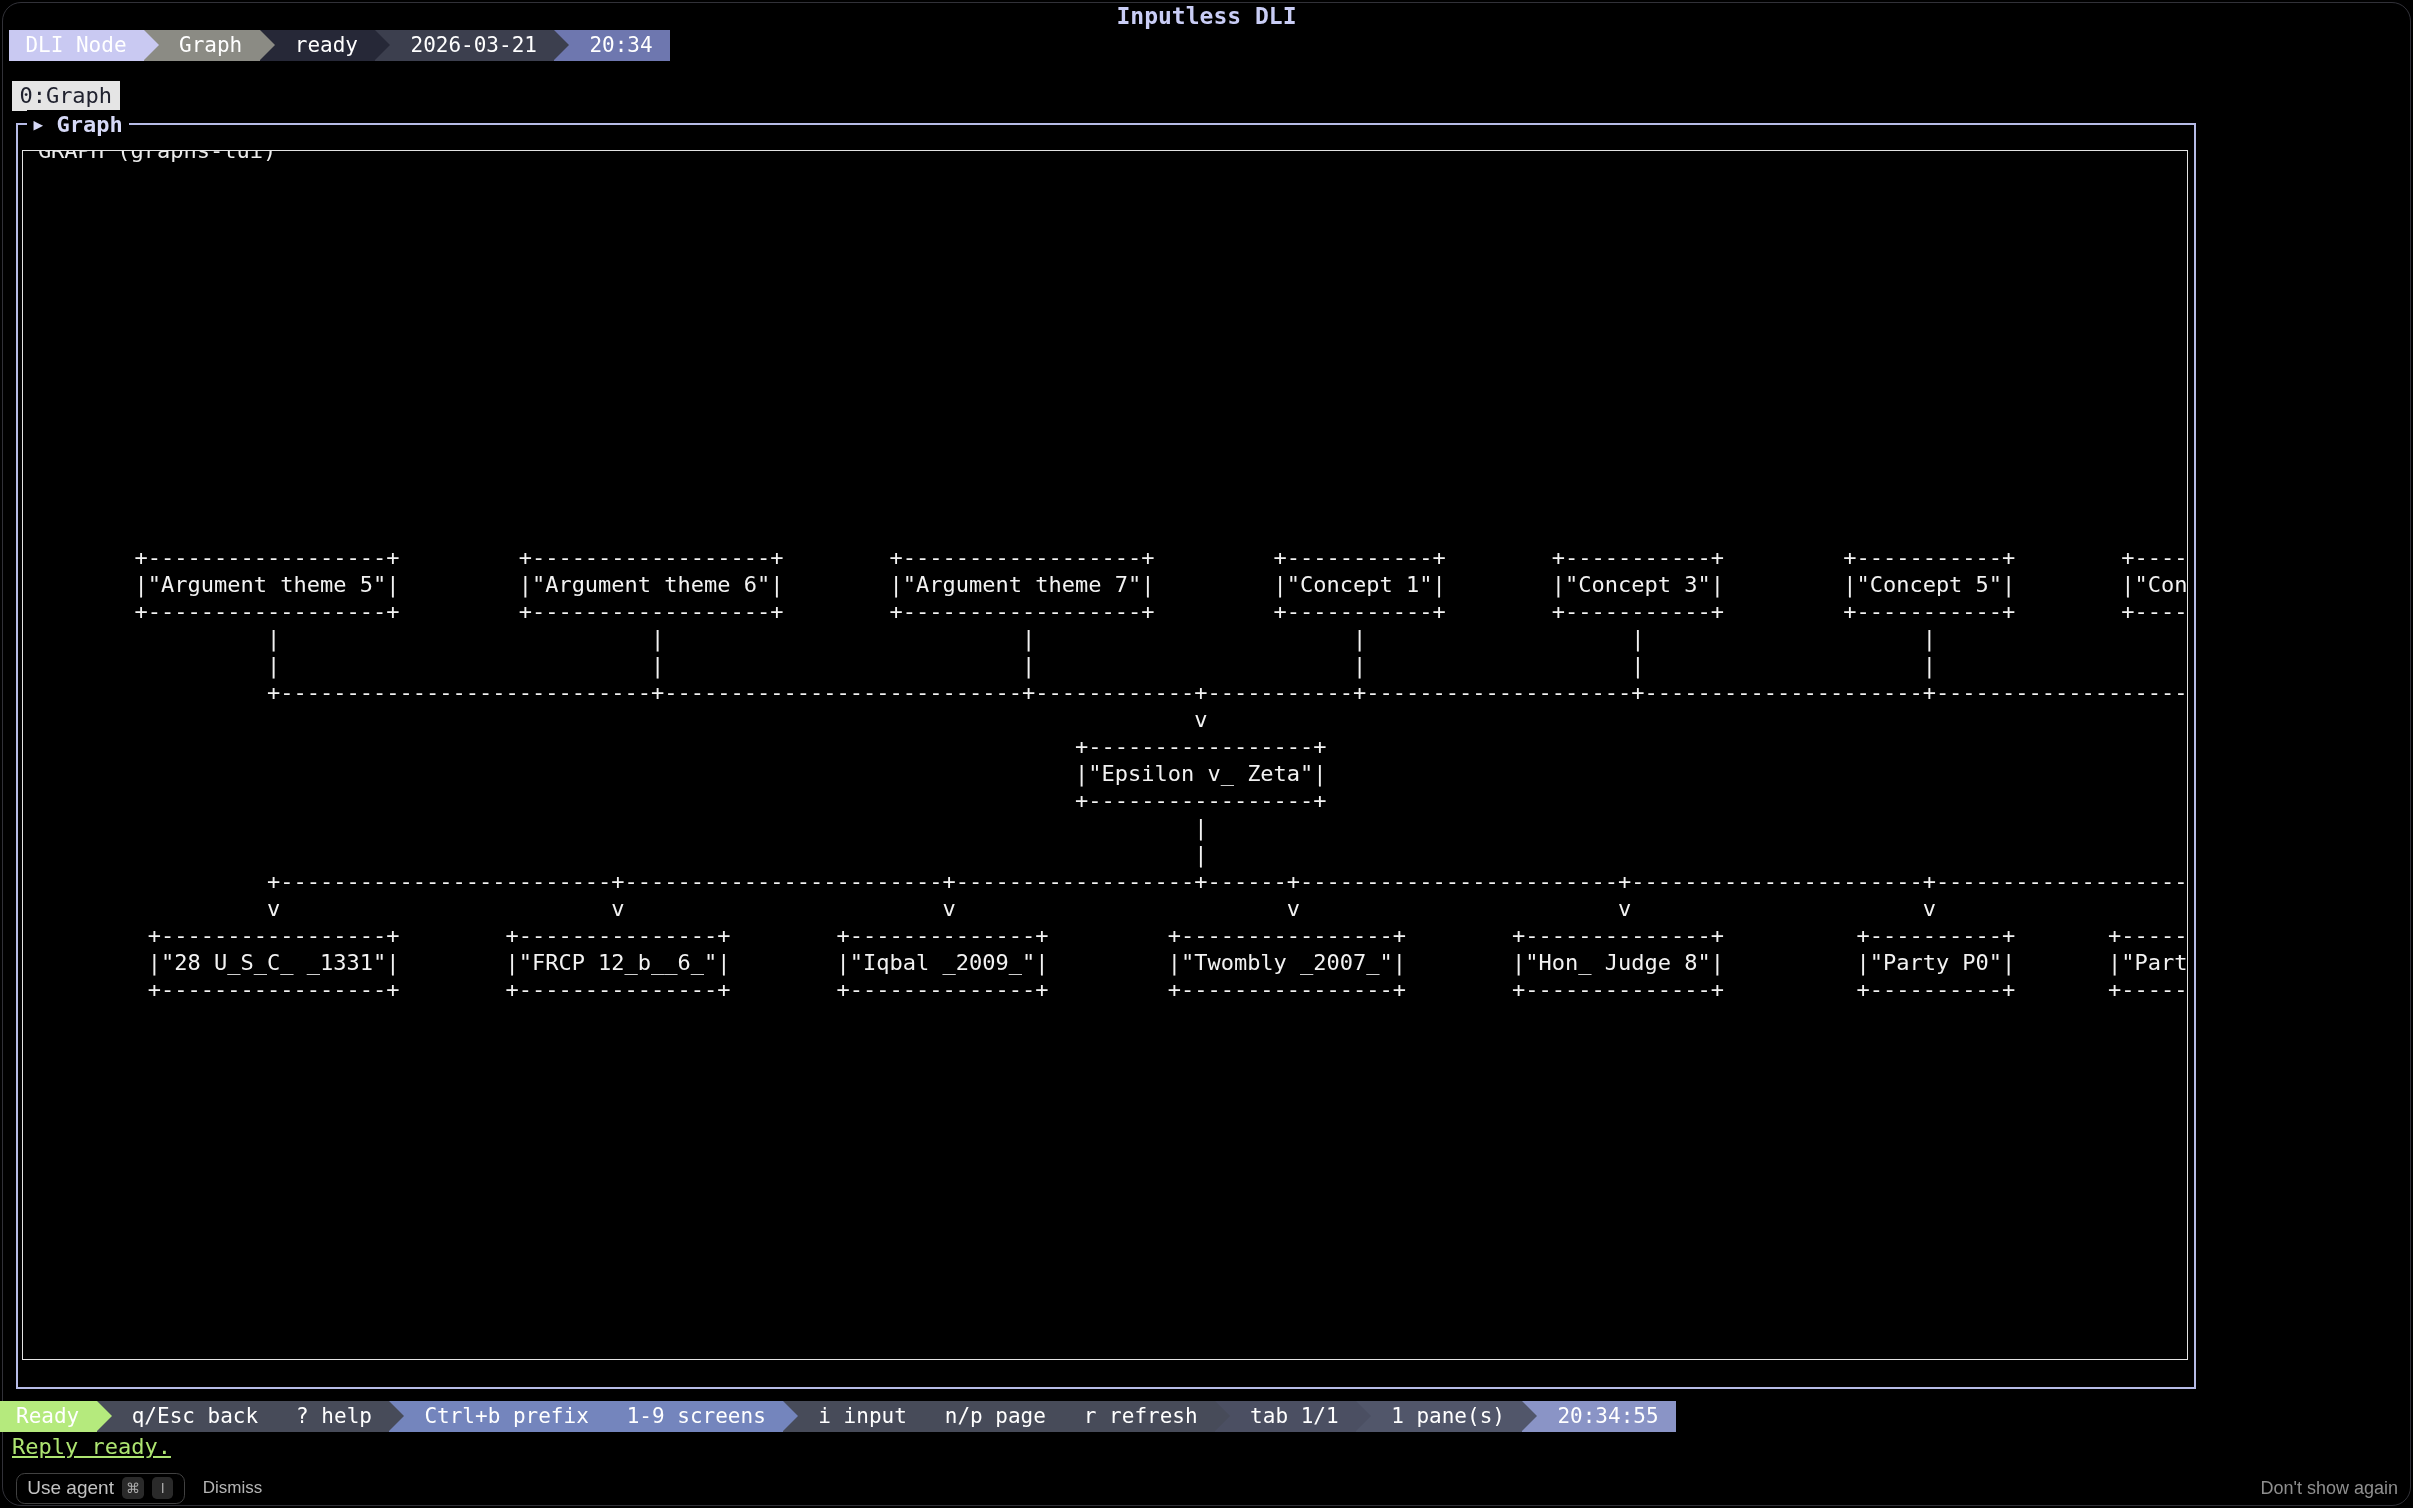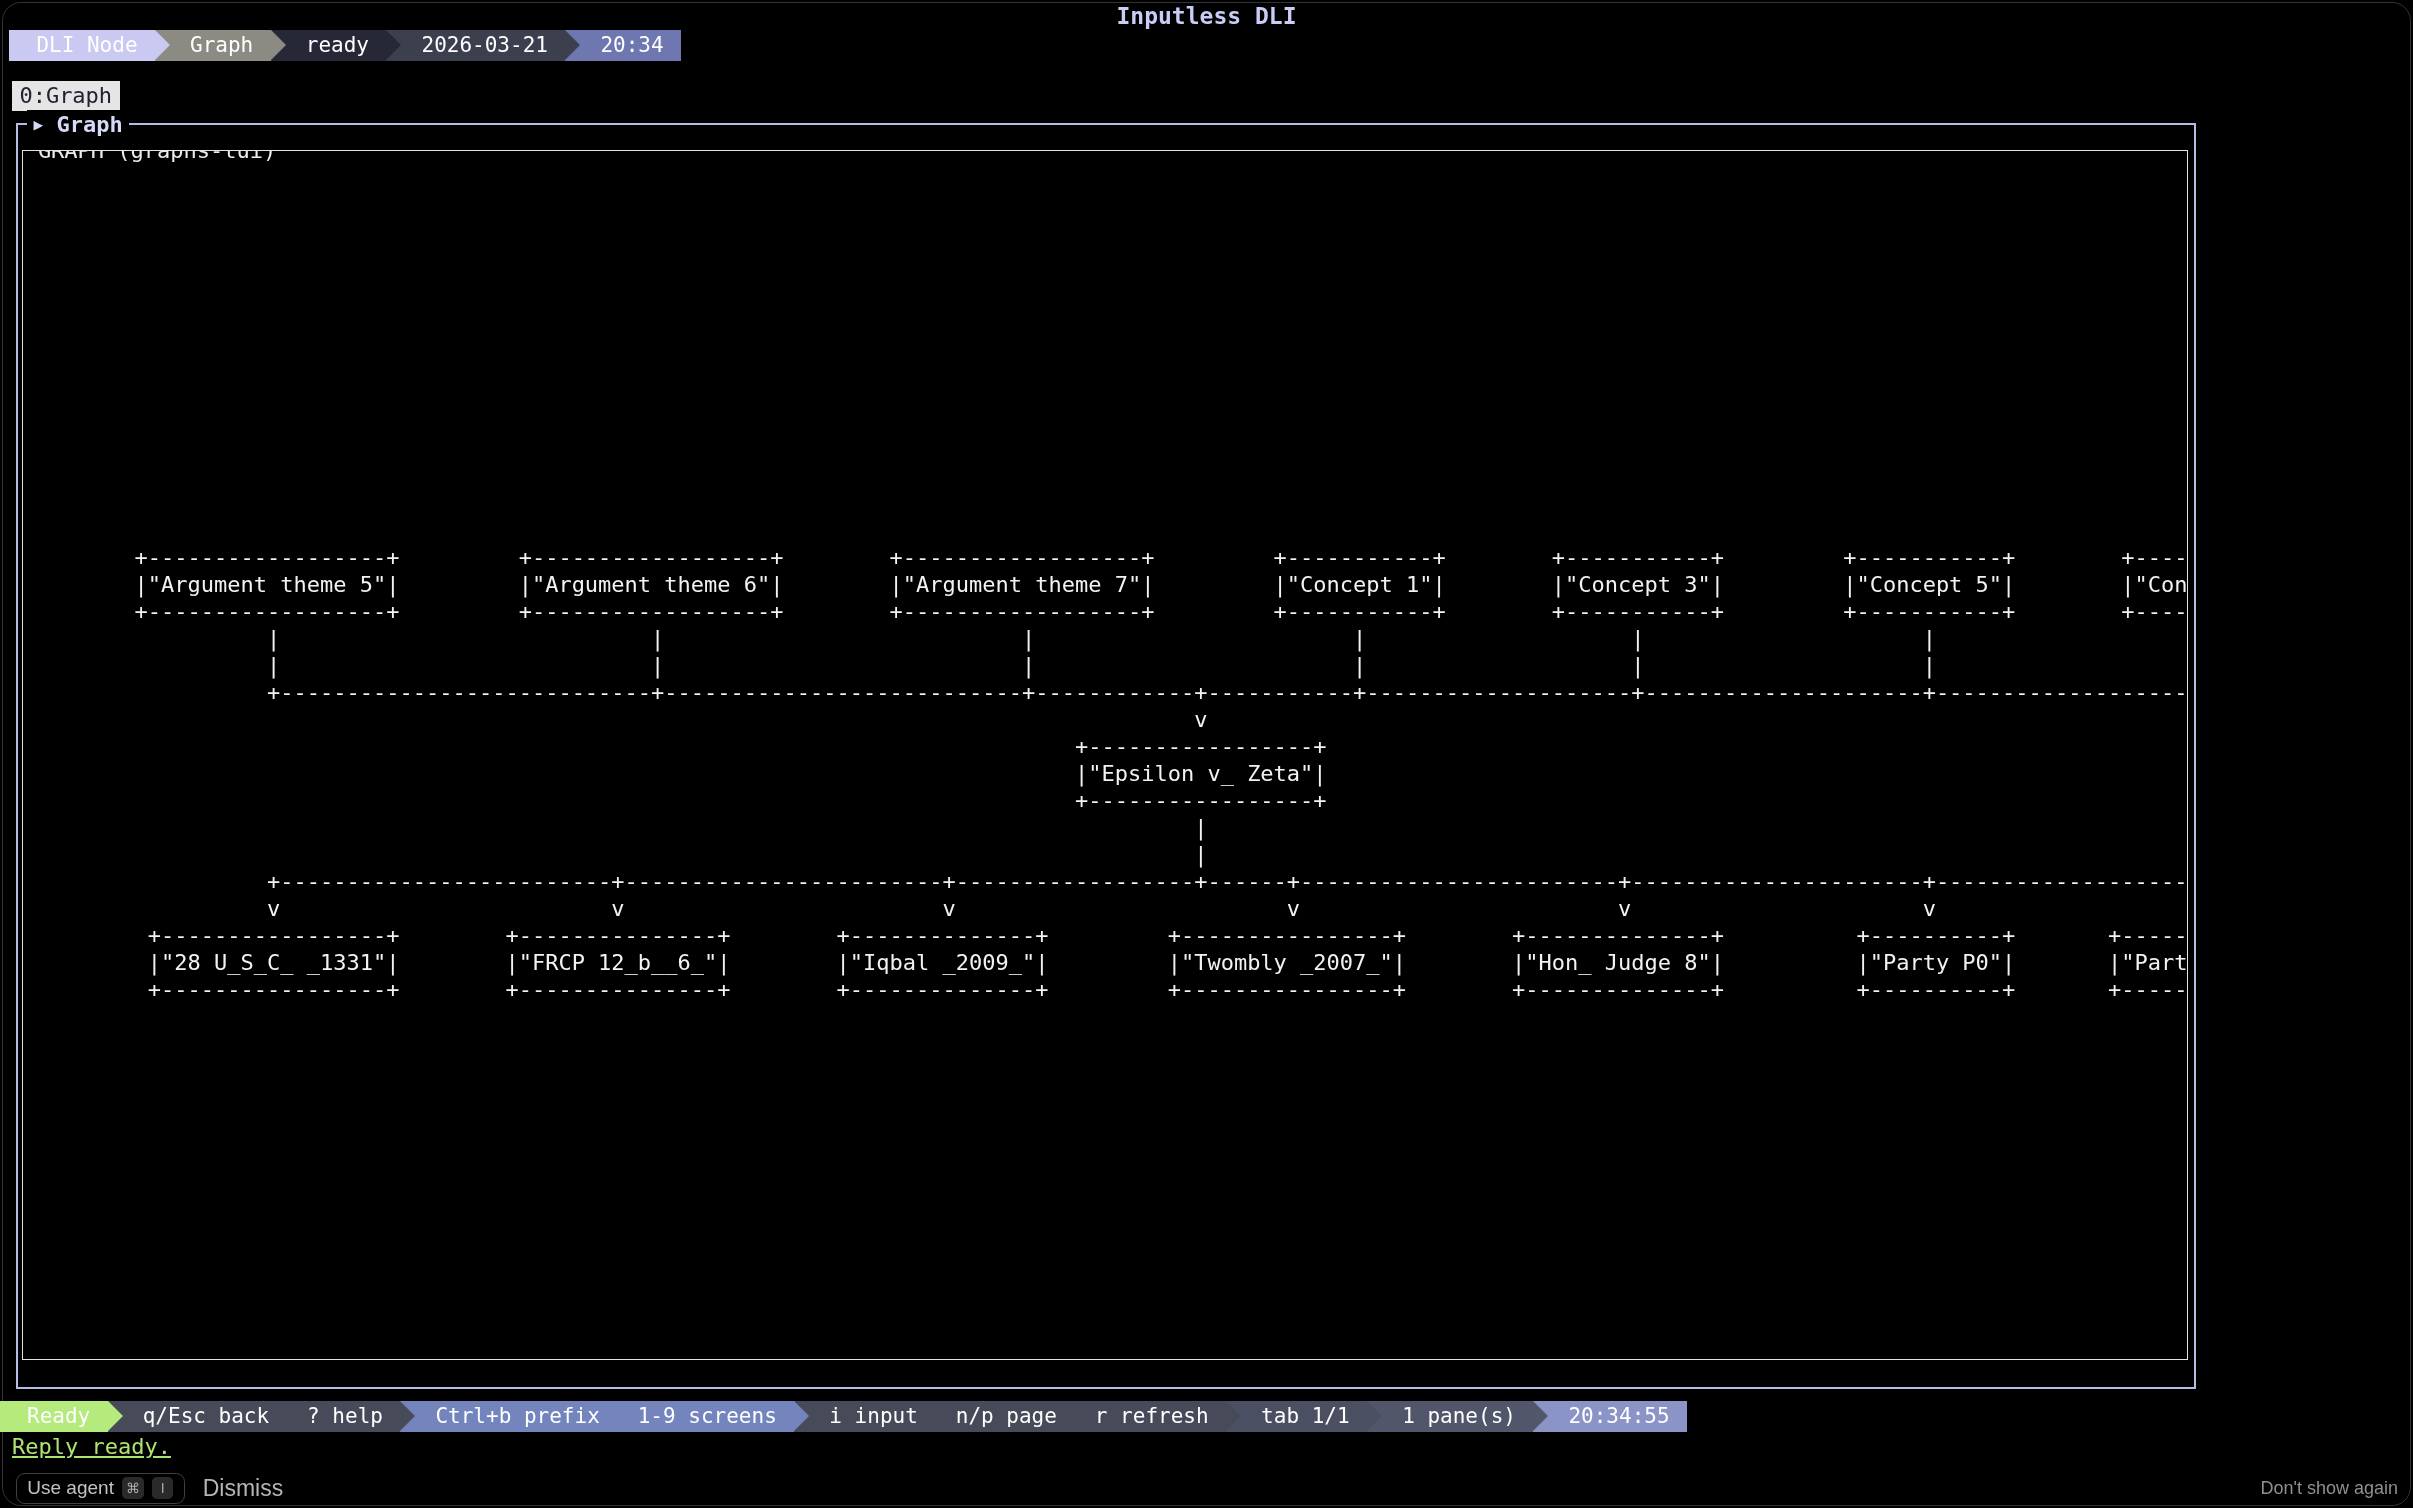--- a/index.html
+++ b/index.html
@@ -21,21 +21,21 @@
     text-align:center; font-weight:bold; font-size:23px; line-height:27px;
     color:#c9cdf5; white-space:pre;
   }
   
   .bar { position:absolute; display:flex; height:31px; }
   .seg {
     position:relative; height:31px; line-height:31px;
     font-size:21px; color:#fff; white-space:pre;
     background:var(--bg); padding:0 17.5px 0 35px;
   }
-  .seg:first-child { padding-left:27px;text-align:center; }
+  .seg:first-child { padding-left:16px;text-align:center; }
   .seg::after {
     content:""; position:absolute; left:100%; top:0; width:0; height:0;
     border-top:15.5px solid transparent; border-bottom:15.5px solid transparent;
     border-left:15px solid var(--bg); z-index:inherit;
   }
   .seg.flat::after { display:none; }
   .topbar { top:30px; left:9.4px; }
   .t1{--bg:#c9c9f2;z-index:9} .t2{--bg:#8b8b84;z-index:8} .t3{--bg:#262837;z-index:7}
   .t4{--bg:#3c3f4e;z-index:6} .t5{--bg:#6e77af;z-index:5}
   .statusbar { top:1401px; left:0; }
@@ -86,21 +86,21 @@
   .use-agent-btn {
     display:flex; align-items:center; gap:8px; height:31px;
     border:1.3px solid #414141; border-radius:8.8px; padding:0 10.8px;
     color:#c2c2c2; font-size:19px; cursor:default;
   }
   .keycap {
     display:inline-flex; align-items:center; justify-content:center;
     min-width:21.5px; height:21.5px; padding:0 4px; background:#2a2a2a; border-radius:4.7px;
     color:#ababab; font-size:14px;
   }
-  .dismiss { margin-left:17.5px; color:#b5b5b5; font-size:23px; }
+  .dismiss { margin-left:17.5px; color:#b5b5b5; font-size:17px; }
   .dont-show { margin-left:auto; color:#8f8f8f; font-size:18px; }
 </style>
 </head>
 <body>
 
 <div class="window-outline"></div>
 
 <div class="app-title">Inputless DLI</div>
 
 <div class="bar topbar">

